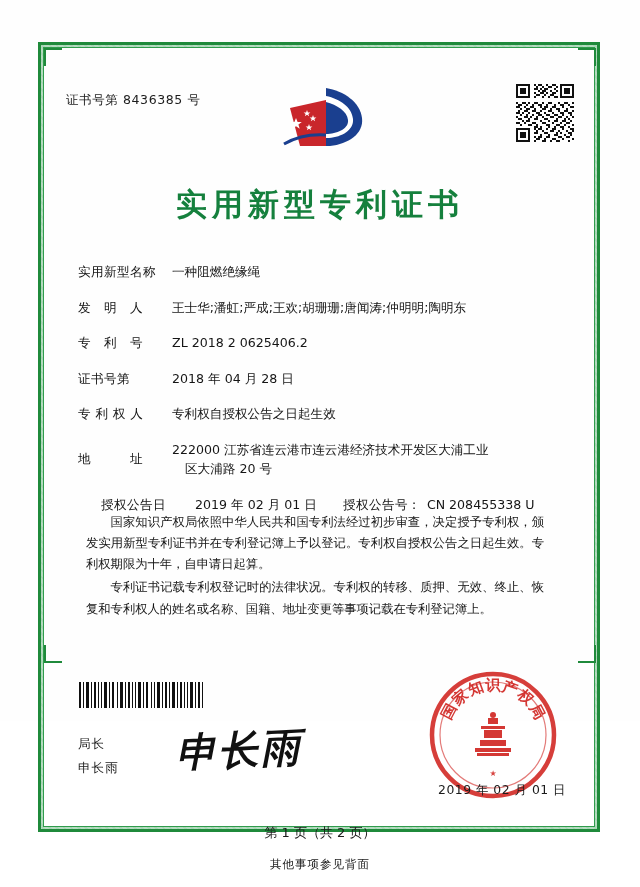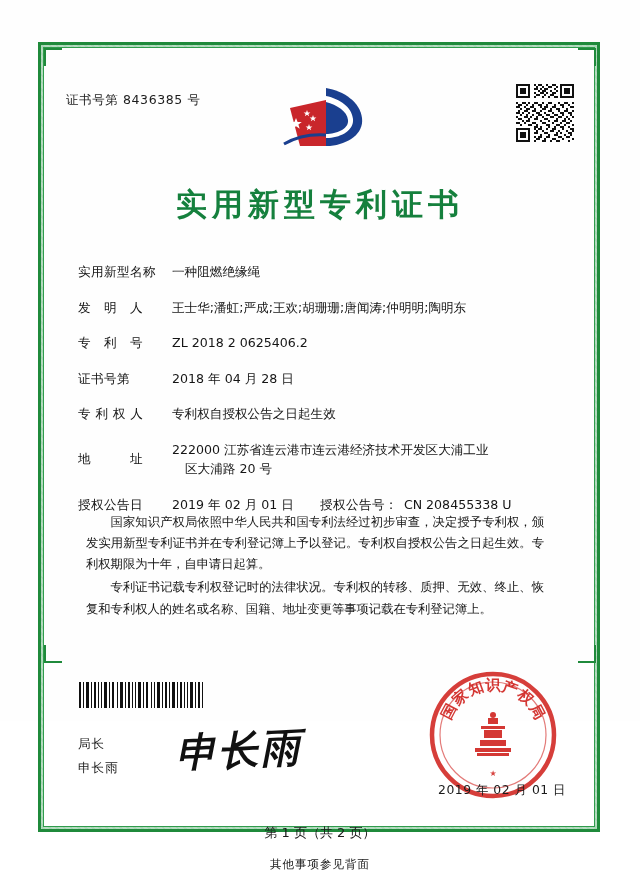--- a/index.html
+++ b/index.html
@@ -140,21 +140,21 @@
   .row .val {
     flex: 1 1 auto;
   }
   .row .val .cont {
     display: block;
     padding-left: 13px;
   }
   .row.pub {
     margin-bottom: 14px;
   }
-  .pub-left { display: flex; }
+  .pub-left { display: flex; margin-left: 23px; }
   .pub-right {
     margin-left: 26px;
     display: flex;
   }
   .pub-right .lbl2 {
     white-space: nowrap;
     letter-spacing: 0.4px;
   }
   .pub-right .val2 { margin-left: 6px; }
 

